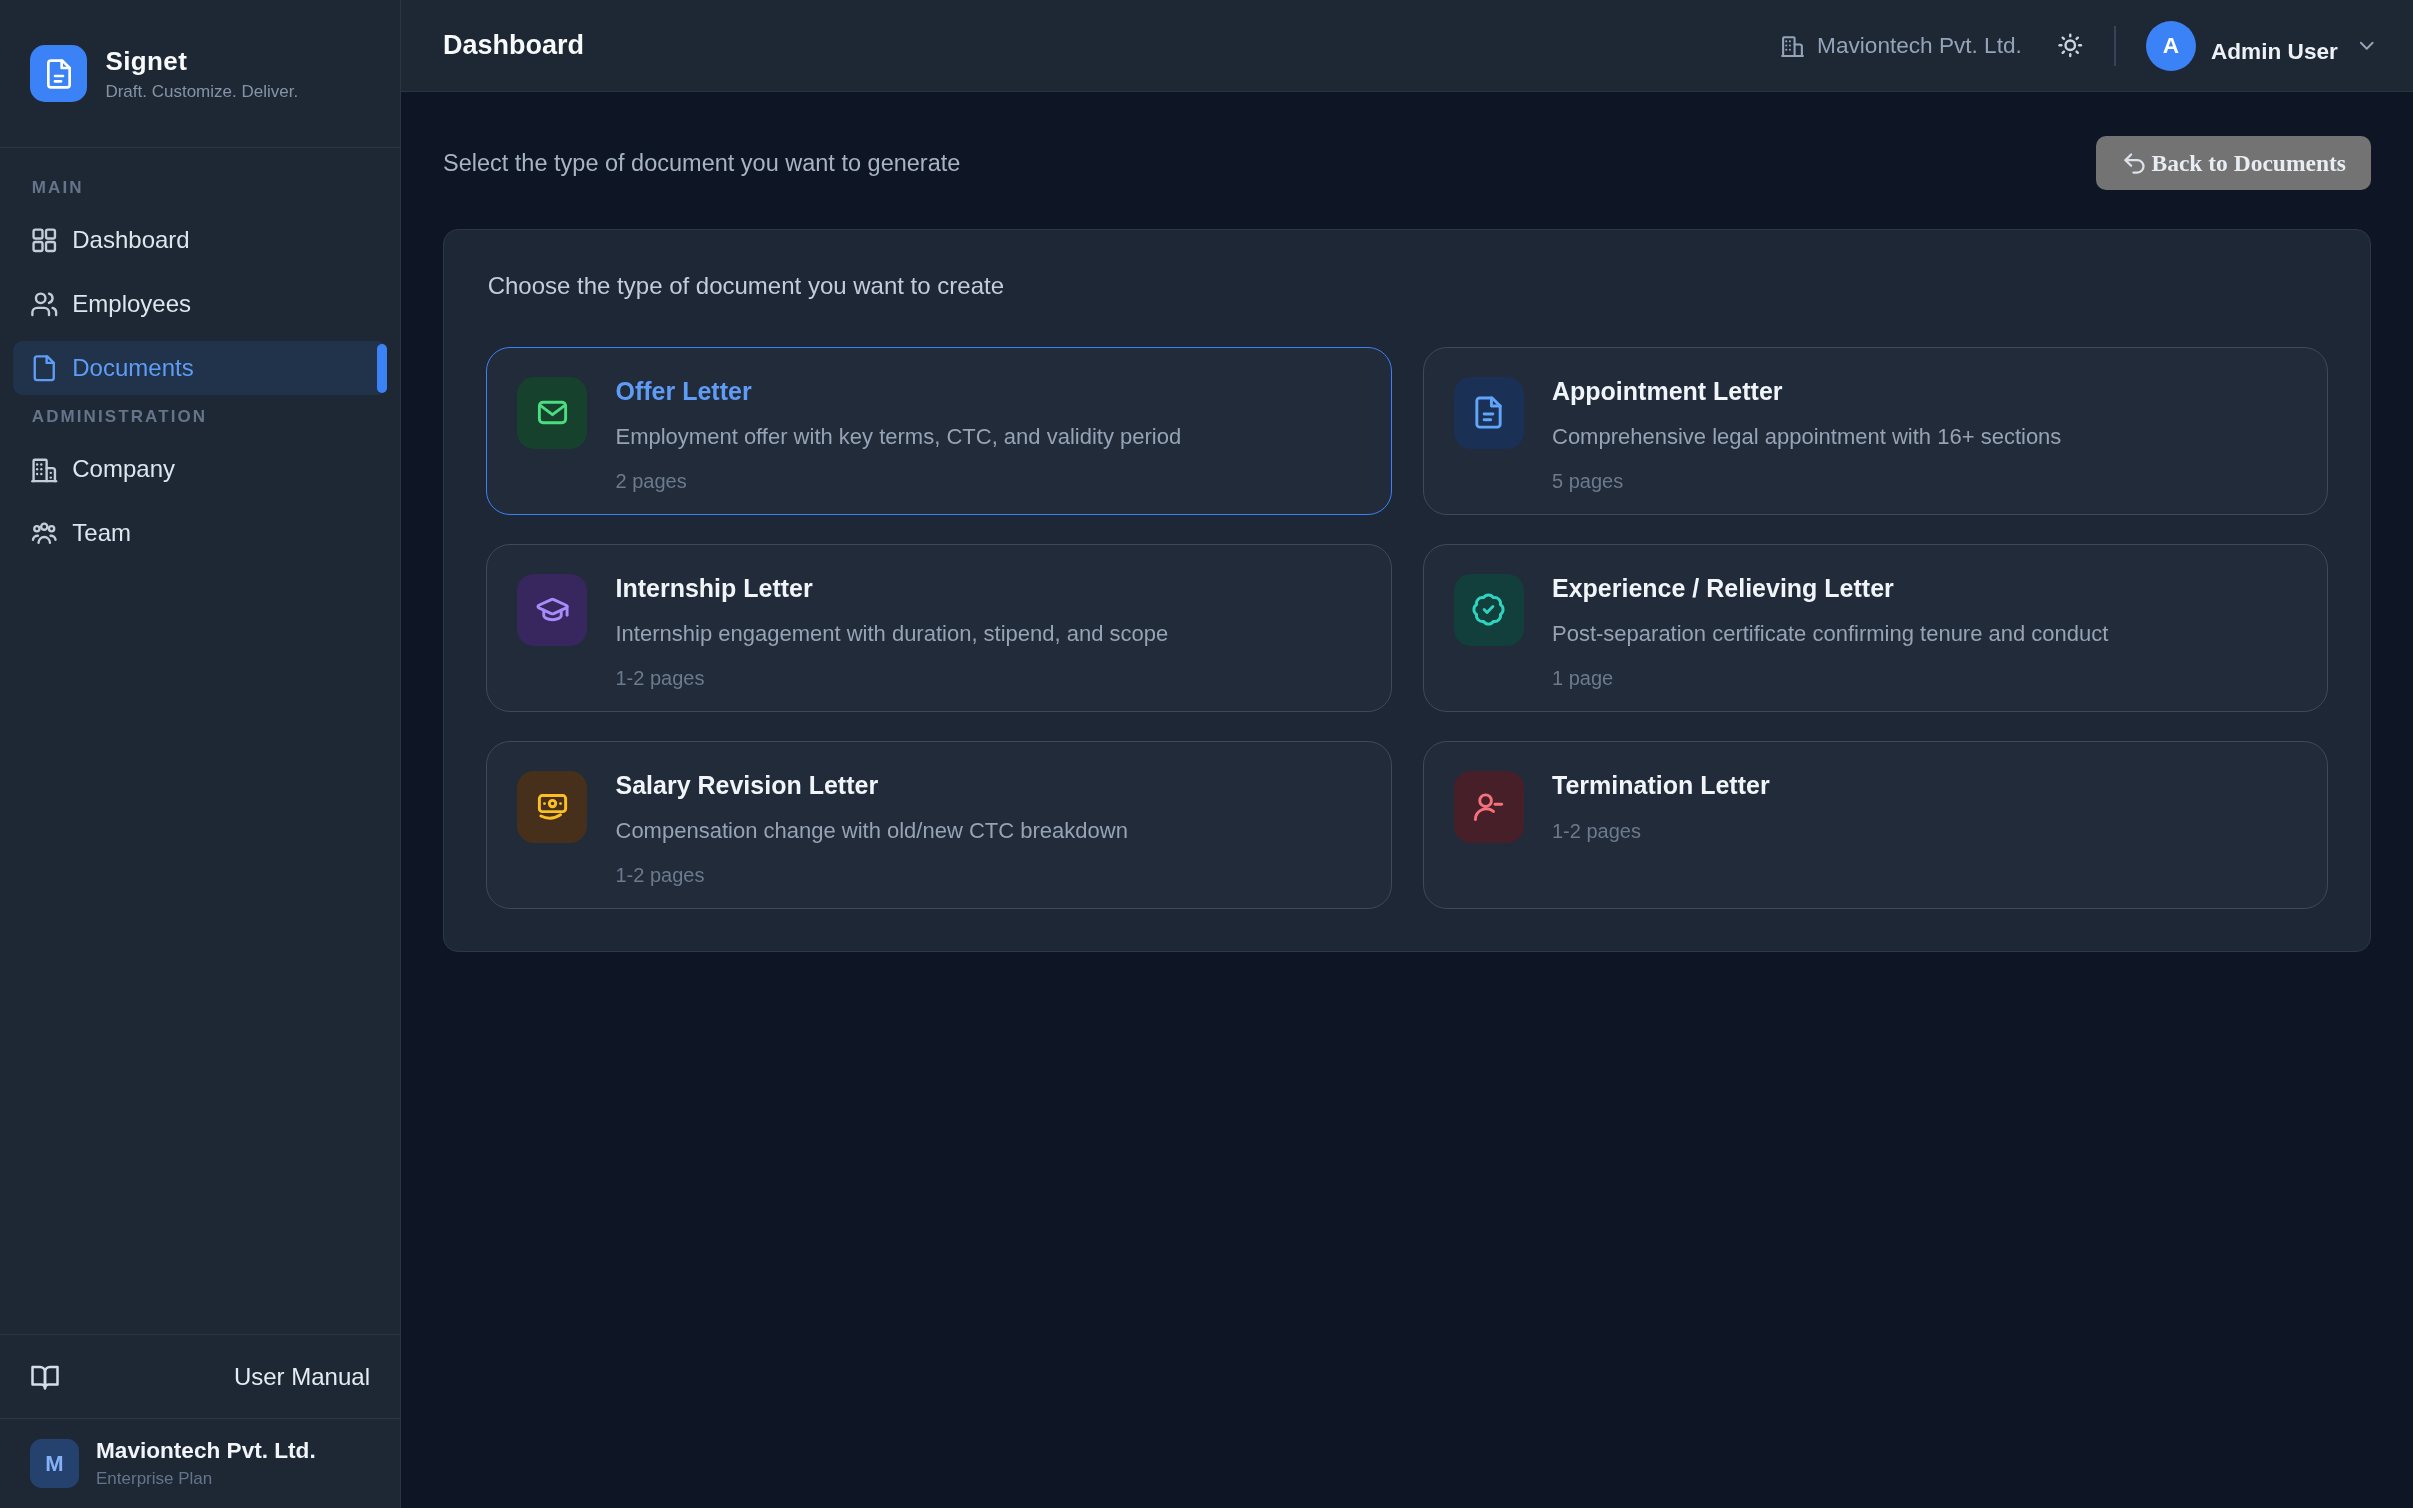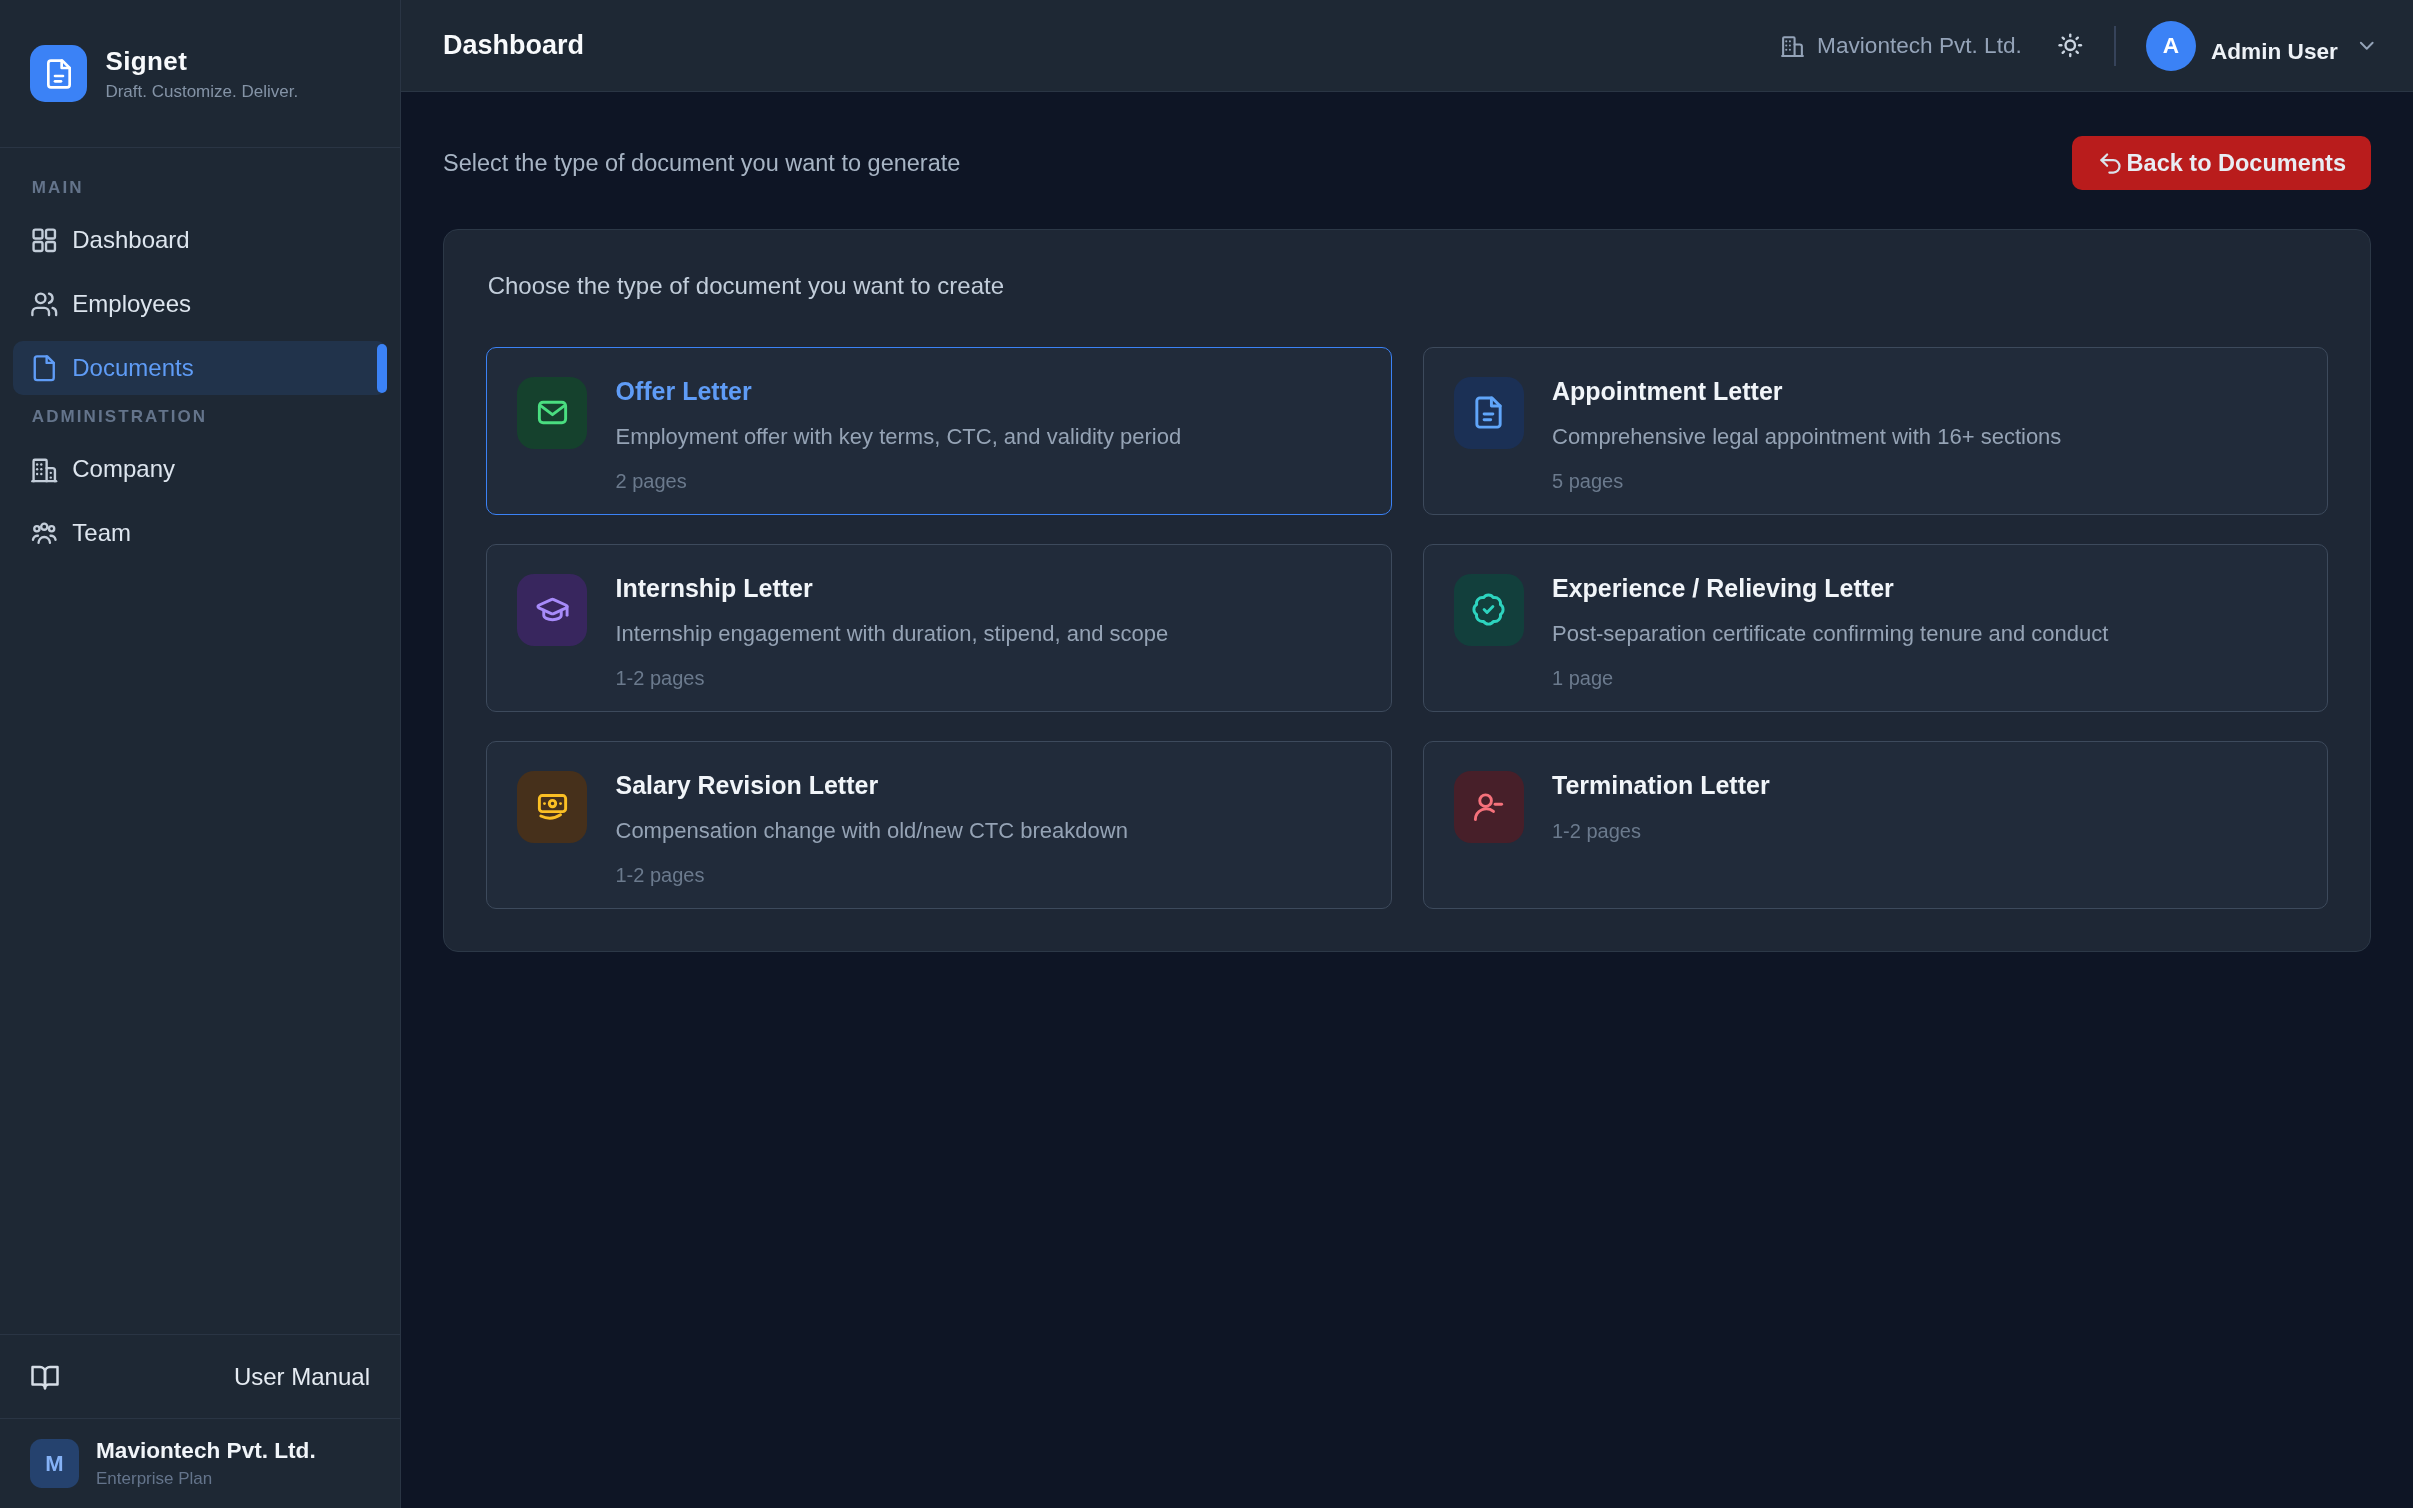--- a/index.html
+++ b/index.html
@@ -104,42 +104,42 @@
     display:flex; align-items:center; justify-content:center;
   }
   .user-name { font-size:22.6px; font-weight:bold; color:#eef2f7;margin-top:12px; }
   .chev { color:#94a3b8; margin-left:1.7px; }
 
   main { flex:1 1 auto; padding:44px 42px 0 42px; }
   .page-row { display:flex; align-items:center; justify-content:space-between; }
   .subtitle { font-size:23.5px; color:#a7b4c4; }
   .back-btn {
     display:flex; align-items:center; gap:3px;
-    background:#b91c1c; border:none; border-radius:10px;
+    background:#737373; border:none; border-radius:10px;
     color:#e8edf3; font-size:23.5px; font-weight:bold;
-    font-family:Liberation Sans, sans-serif;
+    font-family:Liberation Serif, serif;
     padding:0 25px; height:54px; cursor:pointer;
   }
   .back-btn .nav-ico { color:#dbe2ea; }
 
   .panel {
     margin-top:39px;
     background:#1e2735;
     border:1.7px solid #2c3847;
     border-radius:15px;
     padding:42px;
   }
   .panel-title { font-size:24px; color:#c2cdda; margin-bottom:47px; margin-left:1.7px; }
 
   .cards { display:grid; grid-template-columns:1fr 1fr; gap:29px 31px; }
   .card {
     display:flex; align-items:flex-start; gap:28.5px;
     background:#212b3a;
     border:1.7px solid #3d4a5c;
-    border-radius:10px;
+    border-radius:24px;
     height:168px;
     padding:28.5px 30px;
     cursor:pointer;
   }
   .card.selected { border-color:#3b82f6; }
   .card.selected .card-title { color:#5f9cf6; }
   .card-icon {
     width:70px; height:72px; border-radius:17px; flex:none;
     display:flex; align-items:center; justify-content:center;
   }

